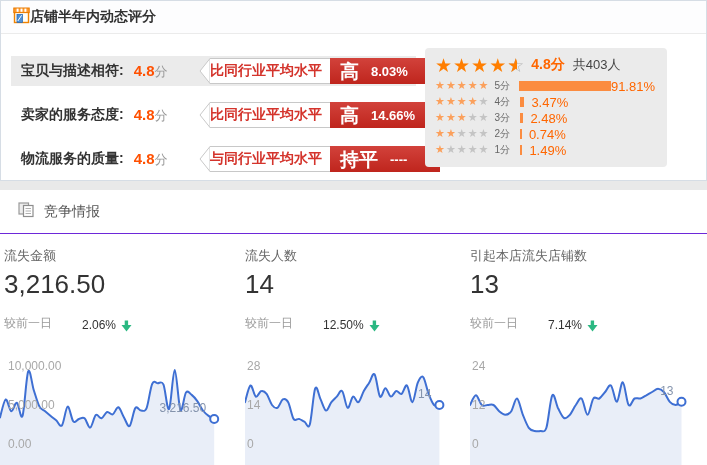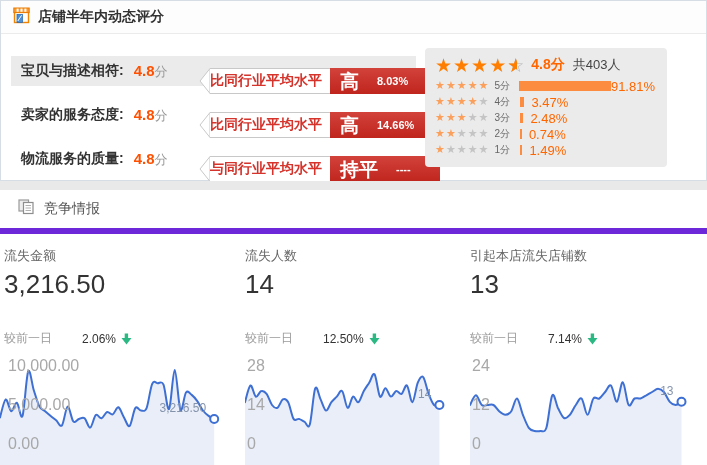--- a/index.html
+++ b/index.html
@@ -4,38 +4,38 @@
 <style>
   * { margin:0; padding:0; box-sizing:border-box; }
   html,body { width:707px; height:465px; background:#fff; overflow:hidden; position:relative;
     font-family:"Liberation Sans","DejaVu Sans",sans-serif; }
 
   
   .top-panel { position:absolute; left:0; top:0; width:707px; height:181px;
     border:1px solid #d6dde5; background:#fff; }
   .top-header { height:33px; display:flex; align-items:center; padding-left:12px;
     border-bottom:1px solid #ebebeb; background:#fdfdfe; }
-  .top-header .title { margin-left:8px; font-weight:bold; font-size:14px; color:#333; }
+  .top-header .title { font-weight:bold; font-size:14px; color:#333; }
 
   .rating-rows { position:absolute; left:0; top:55px; width:420px; }
   .rating-row { position:relative; height:30px; display:flex; align-items:center;
     margin:0 0 14px 10px; width:405px; padding-left:10px; }
   .rating-row.striped { background:#ebebeb; }
   .rating-label { font-weight:bold; font-size:14px; color:#333; }
   .rating-score { margin-left:10px; font-weight:bold; font-size:15px; color:#ff5000; }
   .rating-suffix { color:#999; font-size:13px; font-weight:normal; }
-  .badge { position:absolute; left:188px; top:12px; display:flex; align-items:stretch; height:26px; }
+  .badge { position:absolute; left:188px; top:2px; display:flex; align-items:stretch; height:26px; }
   .badge-notch { flex:0 0 11px; }
   .badge-msg { background:#fff; border:1px solid #c8c8c8; border-right:none; border-left:none;
     color:#d4342c; font-weight:bold; font-size:14px; display:flex; align-items:center;
     padding:0 8px 0 0; white-space:nowrap; }
   .badge-result { background:linear-gradient(180deg,#d2423b 0%,#bf251d 100%); color:#fff;
     display:flex; align-items:center; padding:0 10px; min-width:110px; }
   .badge-word { font-size:19px; font-weight:bold; line-height:1; }
-  .badge-val { font-size:11px; font-weight:bold; margin-left:18px; }
+  .badge-val { font-size:13px; font-weight:bold; margin-left:12px; }
 
   
   .summary { position:absolute; left:424px; top:47px; width:242px; height:119px;
     background:#ebebeb; border-radius:4px; padding:7px 12px 0 10px; }
   .summary-top { display:flex; align-items:center; margin-bottom:3px; }
   .big-stars { font-family:"DejaVu Sans",sans-serif; font-size:19px; line-height:20px; letter-spacing:1px; }
   .big-star-full { color:#ff7e00; }
   .big-star-half { position:relative; display:inline-block; color:#b5b5b5; }
   .big-star-half .half-fill { position:absolute; left:0; top:0; width:55%; overflow:hidden; color:#ff7e00; }
   .summary-score { color:#ff6600; font-size:14px; font-weight:bold; margin-left:6px; }
@@ -48,38 +48,38 @@
   .bd-bar { height:10px; background:#fb8c40; margin-left:2px; }
   .bd-pct { color:#ff6600; font-size:13px; margin-left:7px; white-space:nowrap; }
   .bd-pct.far { margin-left:auto; }
 
   
   .gap-band { position:absolute; top:181px; left:0; width:707px; height:9px; background:#e9e9e9; }
 
   
   .bottom { position:absolute; top:190px; left:0; width:707px; height:275px; background:#fff; }
   .bottom-header { height:44px; display:flex; align-items:center; padding-left:18px;
-    border-bottom:6px solid #6d28d9;text-align:center; }
+    border-bottom:1px solid #6d28d9;text-align:center; }
   .bottom-header .title { margin-left:9px; color:#555; font-size:14px; }
 
   .metrics { display:grid; grid-template-columns:245px 225px 237px; padding-top:13px; }
   .metric:first-child { padding-left:4px; }
   .metric-title { font-size:13px; color:#666; }
   .metric-value { font-size:26px; color:#333; margin-top:4px; letter-spacing:0; }
-  .metric-cmp { margin-top:30px; display:flex; align-items:center; font-size:12px; }
+  .metric-cmp { margin-top:15px; display:flex; align-items:flex-end; font-size:12px; }
   .cmp-label { color:#999; }
   .cmp-val { color:#333; margin-left:30px; }
   .cmp-arrow { margin-left:5px; display:inline-flex; }
 
   
   .charts { position:absolute; bottom:0; left:0; width:707px; height:109px;
     display:grid; grid-template-columns:245px 225px 237px; }
   .chart { position:relative; }
   .chart svg { position:absolute; left:0; top:0; display:block; }
-  .ytick { position:absolute; color:#a8a8a8; font-size:16px; line-height:12px; z-index:2; }
+  .ytick { position:absolute; color:#a8a8a8; font-size:12px; line-height:12px; z-index:2; }
 </style>
 </head>
 <body>
 
 <section class="top-panel">
   <div class="top-header">
     <span>
       <svg width="17" height="17" viewBox="0 0 17 17">
         <rect x="1.5" y="5" width="14" height="10.5" fill="#fffdf6" stroke="#f08300" stroke-width="1.4"></rect>
         <rect x="0.8" y="1" width="15.4" height="4.6" fill="#ff9a2e" stroke="#e87a00" stroke-width="1"></rect>

